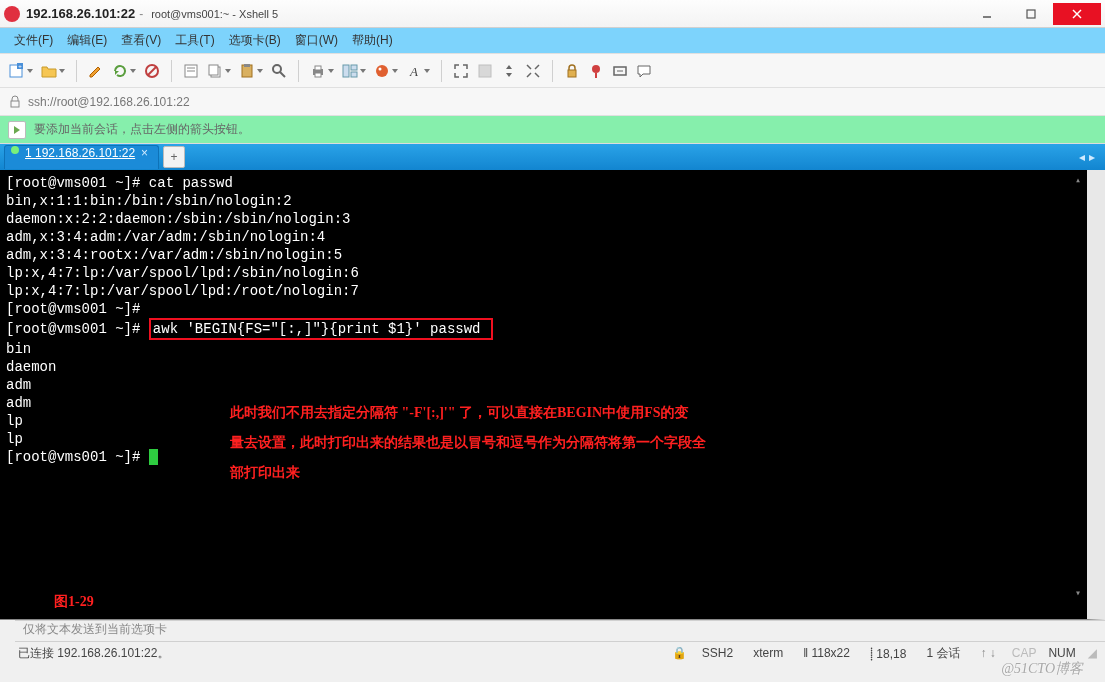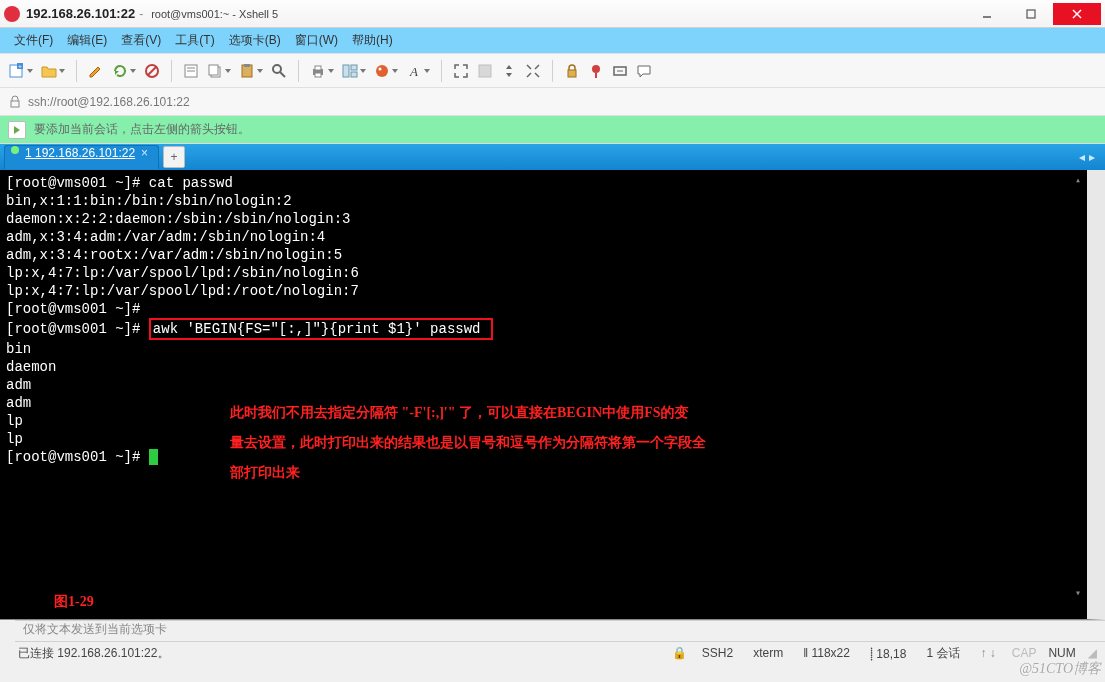--- a/index.html
+++ b/index.html
@@ -46,21 +46,21 @@
 .annotation { position:absolute; left:230px; top:228px; font-family:"Microsoft YaHei"; font-size:14px; font-weight:bold; color:#ff2020; line-height:30px; width:600px; }
 .figlabel { position:absolute; left:14px; bottom:8px; color:#ff2020; font-family:"Microsoft YaHei"; font-size:14px; font-weight:bold;padding-left:40px; }
 .scrollup { position:absolute; right:2px; top:2px; width:14px; height:14px; color:#888; font-size:10px; text-align:center; }
 .scrolldown { position:absolute; right:2px; bottom:20px; width:14px; height:14px; color:#888; font-size:10px; text-align:center; }
 
 .sendbar { height:22px; background:#f0f0f0; border-top:1px solid #d0d0d0; border-bottom:1px solid #d0d0d0; display:flex; align-items:flex-start; padding:0 8px; color:#888; font-size:12px;margin-left:15px; }
 .statusbar { height:22px; background:#f0f0f0; display:flex; align-items:center; padding:0 8px; font-size:12px; color:#444; }
 .statusbar .seg { padding:0 10px; }
 .statusbar .spacer { flex:1; }
 
-.watermark { position:absolute; right:4px; bottom:4px; font-size:14px; color:#a8a8a8; font-style:italic; font-family:"Microsoft YaHei"; text-shadow:0 0 2px #fff; }
+.watermark { position:absolute; right:22px; bottom:4px; font-size:14px; color:#a8a8a8; font-style:italic; font-family:"Microsoft YaHei"; text-shadow:0 0 2px #fff; }
 </style>
 </head>
 <body>
 
 <div class="titlebar">
   <div class="xicon"></div>
   <span class="title-strong">192.168.26.101:22</span>
   <span style="margin:0 4px;color:#888;">-</span>
   <span class="title-tail">root@vms001:~ - Xshell 5</span>
   <div class="winbtns">

